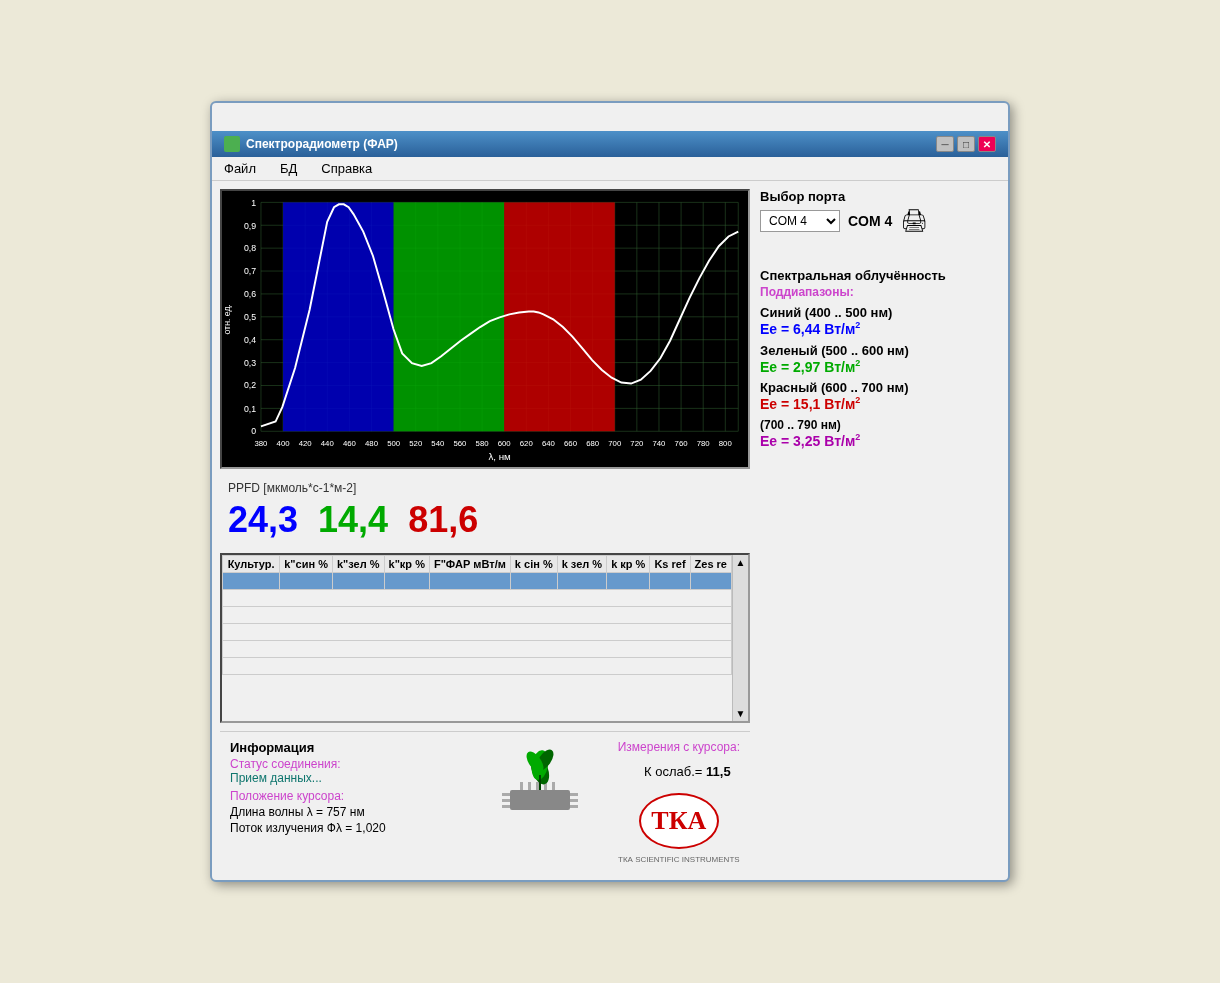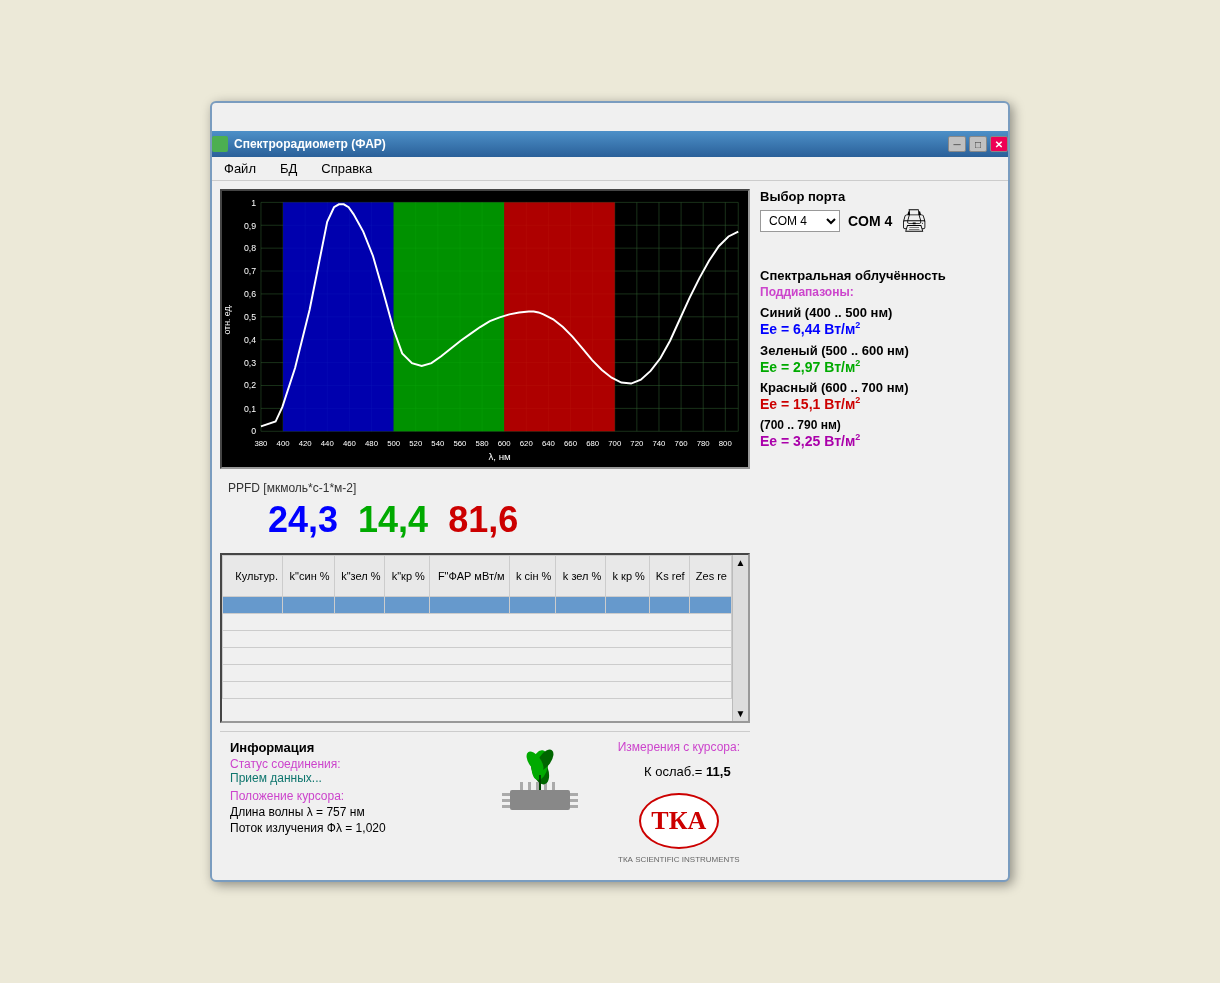--- a/index.html
+++ b/index.html
@@ -16,21 +16,21 @@
       width: 800px;
       background: #f0f0f0;
       border: 2px solid #7a9cbf;
       border-radius: 6px;
       box-shadow: 3px 3px 12px rgba(0,0,0,0.4);
       overflow: hidden;
     }
     .titlebar {
       background: linear-gradient(to bottom, #4d90c8 0%, #2a6099 100%);
       color: white;
-      padding: 5px 0;
+      padding: 5px 12px;
       display: flex;
       align-items: center;
       justify-content: space-between;
       font-size: 12px;
       font-weight: bold;
       margin-top: 28px;
     }
     .titlebar-left {
       display: flex;
       align-items: center;
@@ -106,37 +106,35 @@
     }
     .ppfd-label {
       font-size: 12px;
       color: #333;
       margin-bottom: 4px;
     }
     .ppfd-values {
       display: flex;
       gap: 20px;
       align-items: center;
-      margin-left: 40px;
     }
     .ppfd-blue { color: #0000ff; font-size: 36px; font-weight: bold; }
     .ppfd-green { color: #00aa00; font-size: 36px; font-weight: bold; }
     .ppfd-red { color: #cc0000; font-size: 36px; font-weight: bold; }
     table {
       border-collapse: collapse;
       font-size: 11px;
       width: 100%;
     }
     th {
       background: #e8e8e8;
       border: 1px solid #ccc;
-      padding: 14px 4px;
+      padding: 2px 4px;
       white-space: nowrap;
-      font-weight: normal;
-      text-align: right;
+      font-weight: bold;
     }
     td {
       border: 1px solid #ccc;
       padding: 2px 4px;
       white-space: nowrap;
     }
     .row-selected td { background: #6699cc; }
 
     
     .info-section {

